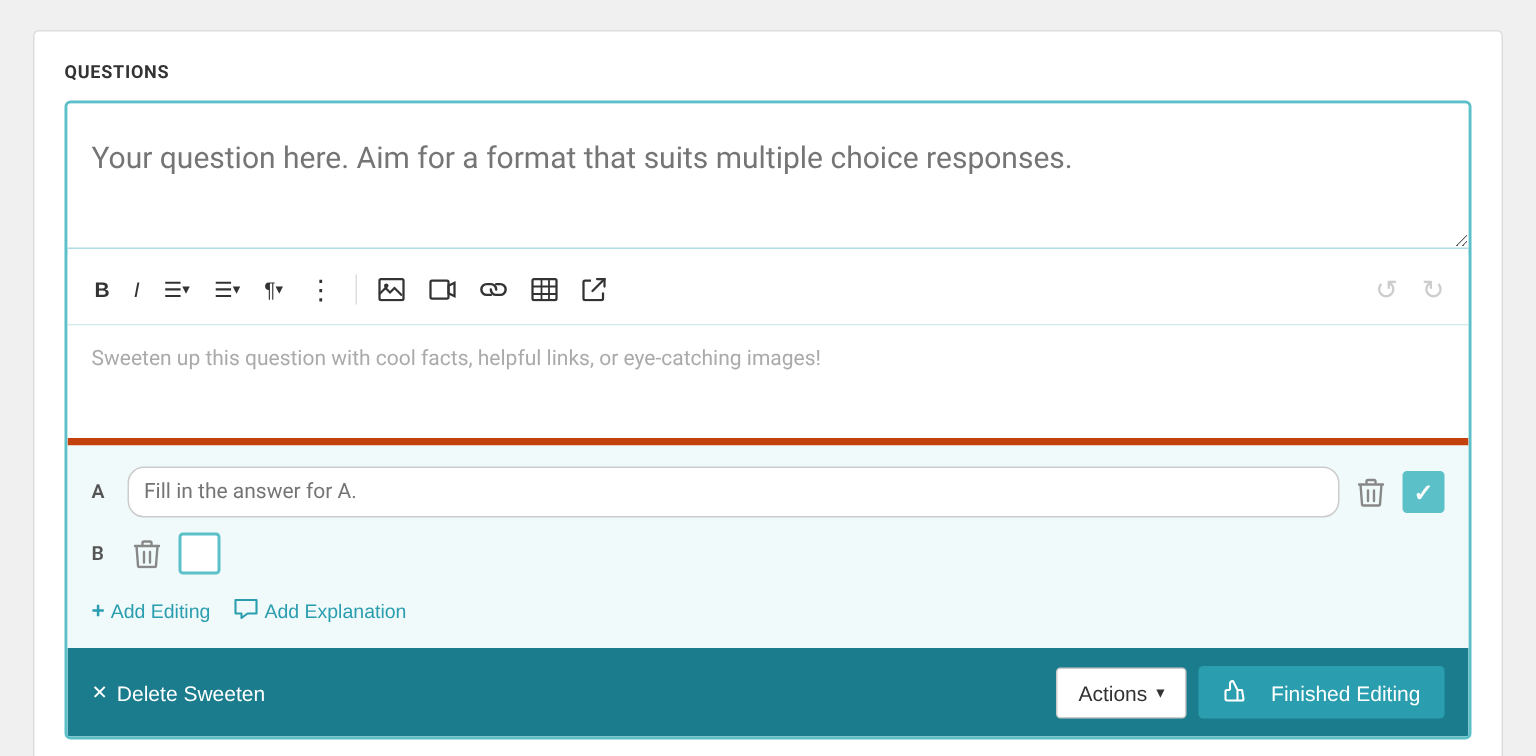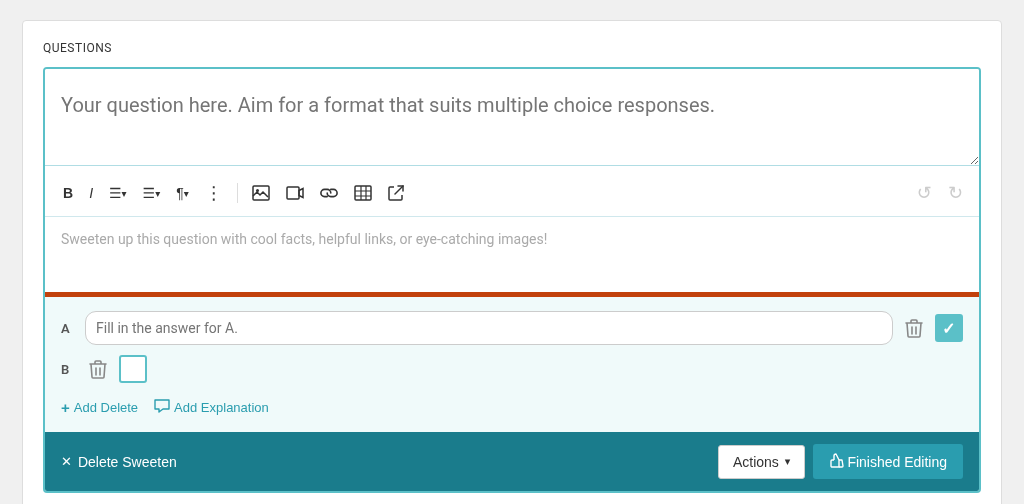--- a/index.html
+++ b/index.html
@@ -14,21 +14,21 @@
     }
     .page-container {
       width: 980px;
       background: #fff;
       border: 1px solid #ddd;
       border-radius: 4px;
       padding: 20px;
     }
     .section-title {
       font-size: 12px;
-      font-weight: 400;
+      font-weight: 700;
       color: #333;
       letter-spacing: 0.5px;
       margin-bottom: 12px;
     }
     .question-card {
       border: 2px solid #5bc0c8;
       border-radius: 4px;
       overflow: hidden;
     }
     .question-text-area {
@@ -215,21 +215,21 @@
     .finished-editing-btn {
       background: #2a9daf;
       border: none;
       border-radius: 3px;
       padding: 8px 16px;
       font-size: 14px;
       color: #fff;
       cursor: pointer;
       display: flex;
       align-items: center;
-      gap: 2px;
+      gap: 16px;
       font-weight: 500;
     }
   </style>
 </head>
 <body>
 
 <div class="page-container">
   <div class="section-title">QUESTIONS</div>
 
   <div class="question-card">
@@ -322,21 +322,21 @@
           <svg width="18" height="20" viewBox="0 0 18 20" fill="none">
             <path d="M1 5h16M6 5V3a1 1 0 0 1 1-1h4a1 1 0 0 1 1 1v2M7 9v7M11 9v7M2 5l1 13a1 1 0 0 0 1 1h10a1 1 0 0 0 1-1l1-13" stroke="#888" stroke-width="1.6" stroke-linecap="round"></path>
           </svg>
         </button>
         <div class="answer-check unchecked"></div>
       </div>
 
       <div class="actions-row">
         <button class="add-answer-btn">
           <span style="font-weight:700; font-size:15px;">+</span>
-          <span>Add Delete</span>
+          <span>Add Editing</span>
         </button>
         <button class="add-explanation-btn">
           <span>
             <svg width="16" height="14" viewBox="0 0 16 14" fill="none">
               <path d="M1 1h14v9H9l-4 3V10H1V1z" stroke="#2a9daf" stroke-width="1.4" fill="none" stroke-linejoin="round"></path>
             </svg>
           </span>
           <span>Add Explanation</span>
         </button>
       </div>

